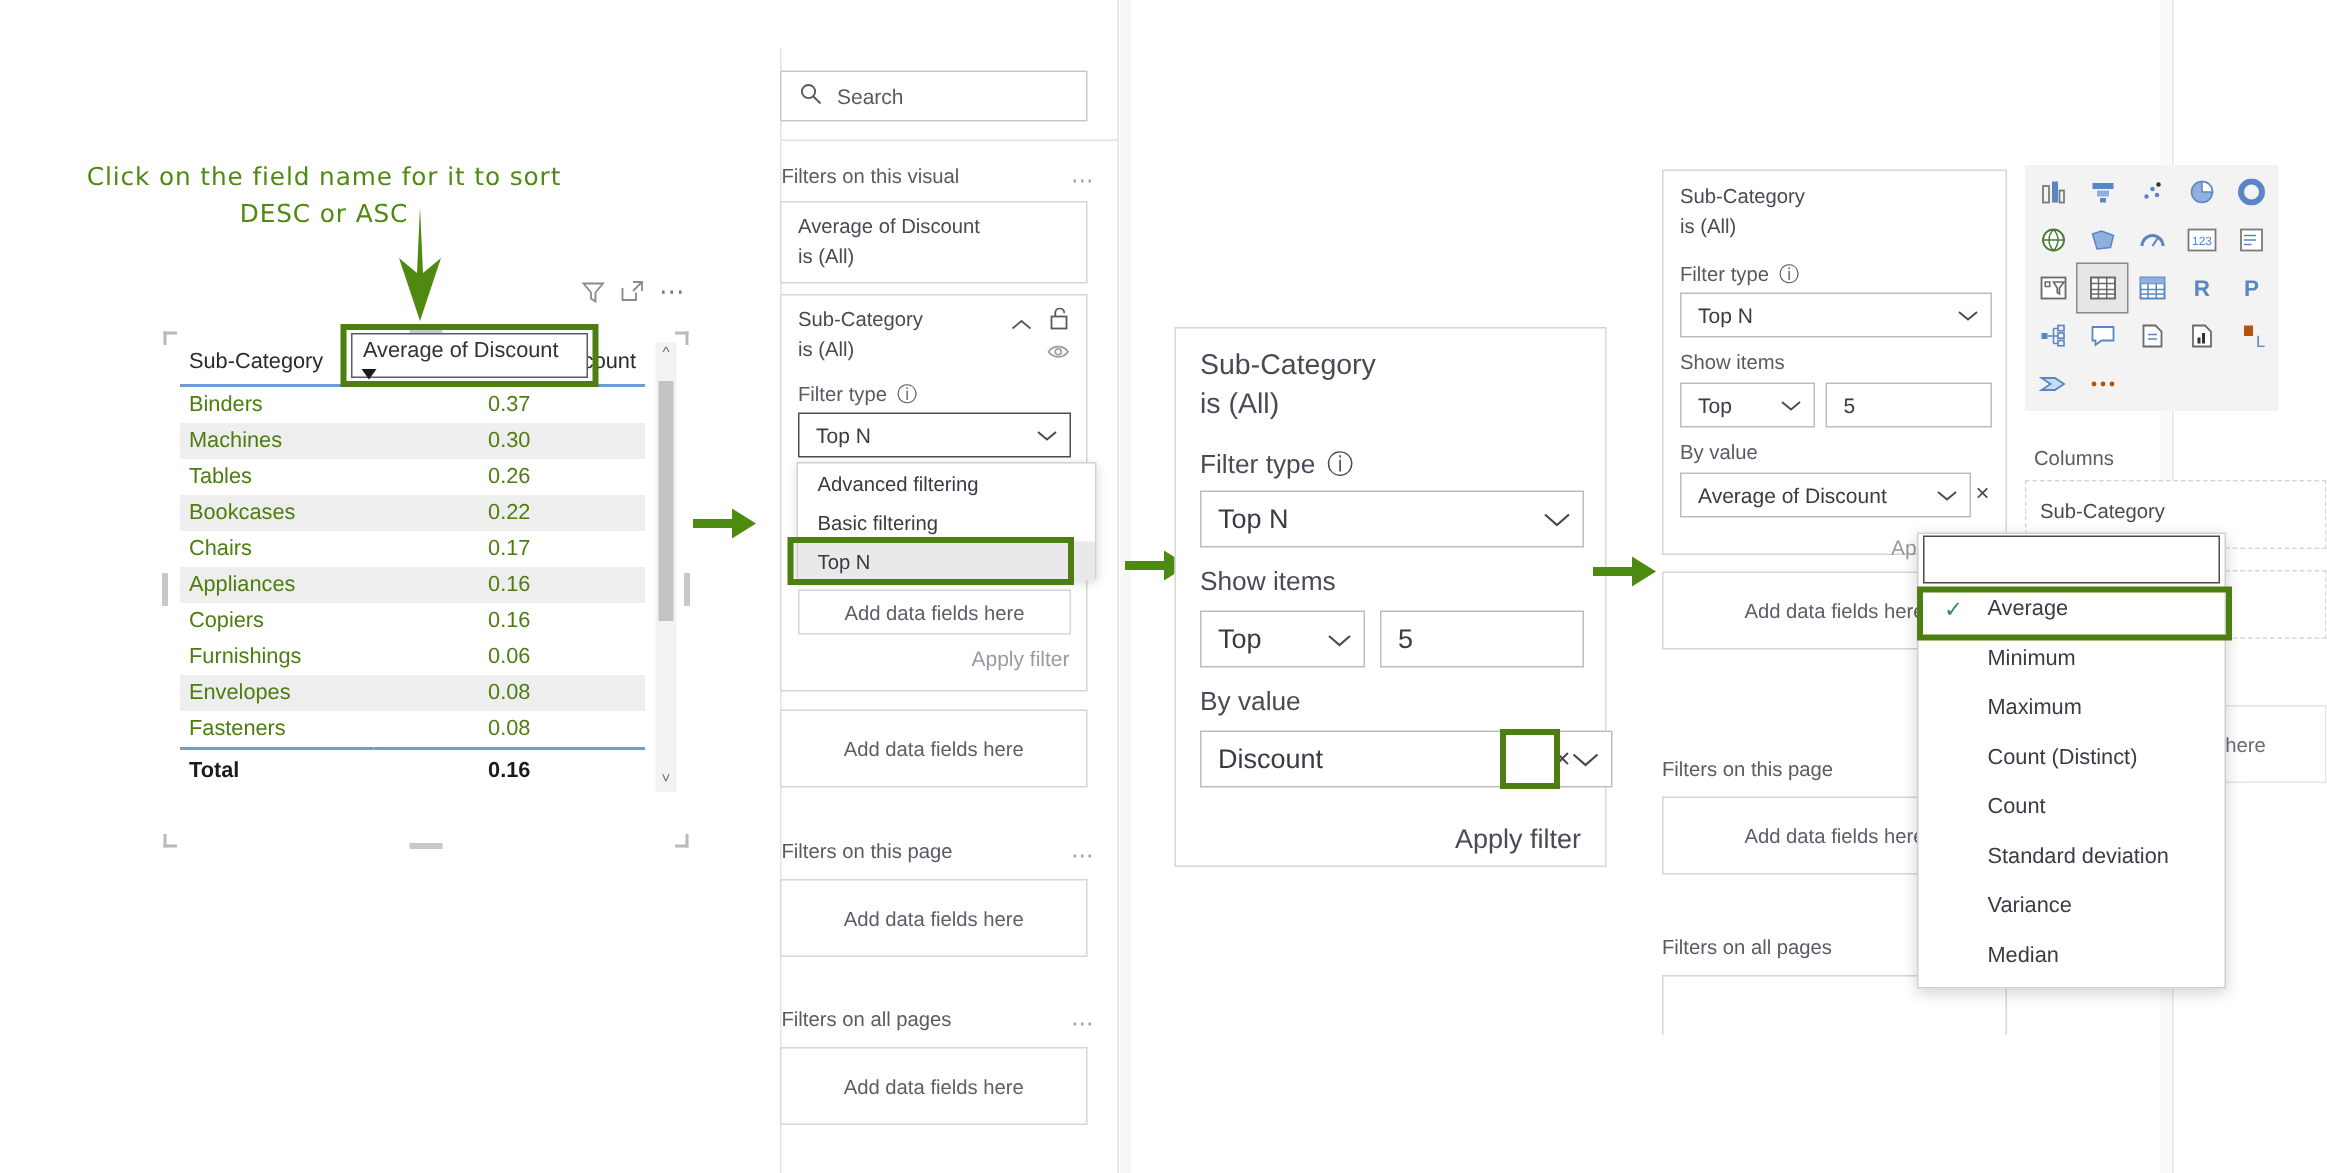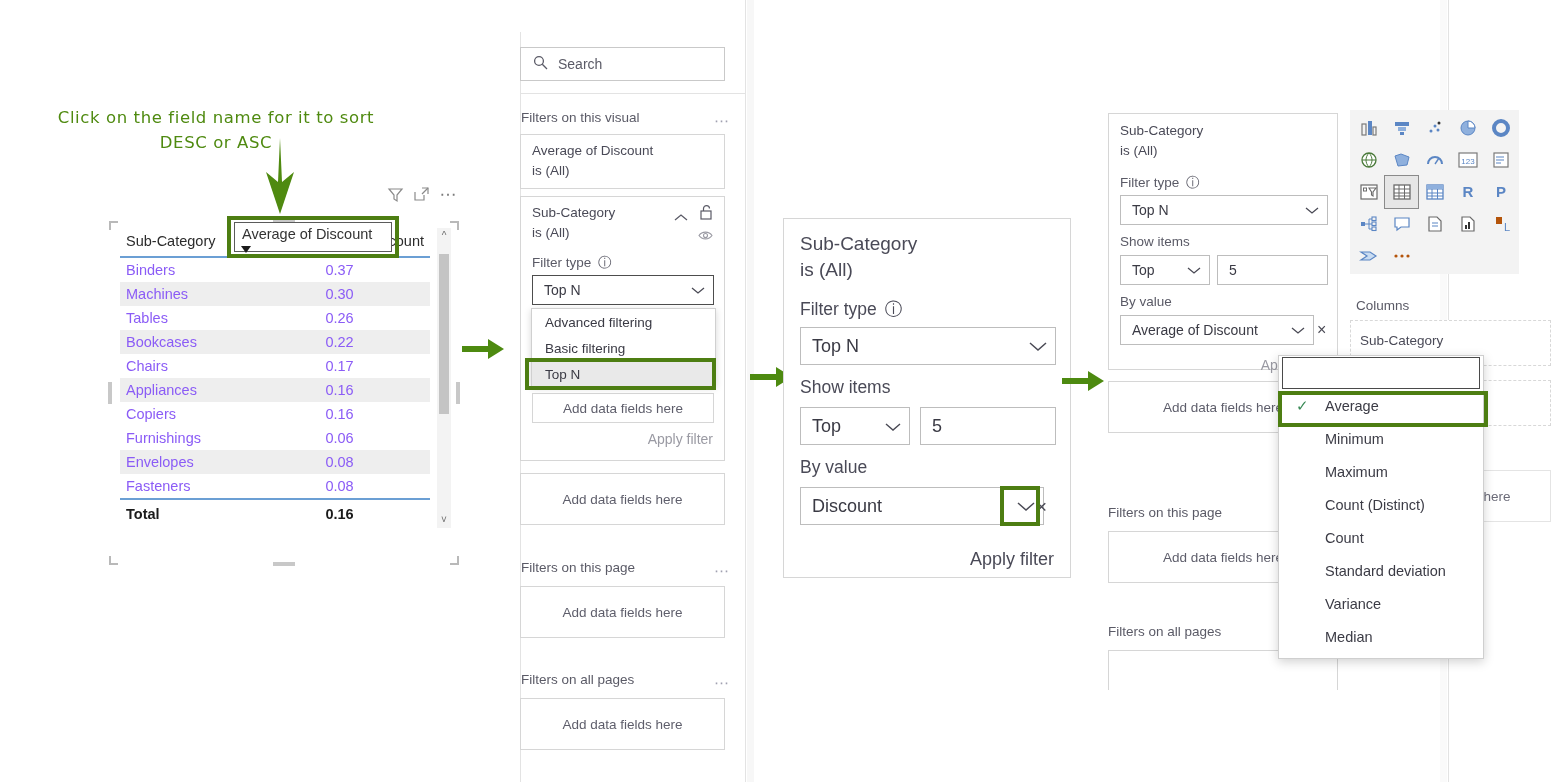--- a/index.html
+++ b/index.html
@@ -41,21 +41,21 @@
 
   .vis-frame {
     position: absolute; left: 0; top: 36px; width: 348px; height: 342px;
     background: #ffffff;
   }
   .handle { position: absolute; background: #c8c8c8; }
   .h-corner { width: 9px; height: 9px; background: transparent; border: 2px solid #b9b9b9; }
 
   table.tbl { border-collapse: collapse; width: 310px; position: absolute; left: 10px; top: 8px; }
   table.tbl th, table.tbl td {
-    font-size: 14.5px; color: #8b5cf6; padding: 4px 6px; font-weight: normal;
+    font-size: 14.5px; color: #4d7c0f; padding: 4px 6px; font-weight: normal;
     font-family: "Liberation Sans", sans-serif;
   }
   table.tbl th { text-align: left; padding-bottom: 7px; padding-top: 3px; color: #2b2b2b;}
   table.tbl th.num { text-align: right; }
   table.tbl td.num { text-align: center; }
   tr.hdr-row th { border-bottom: 2px solid #6b9fd4; }
   tr.alt td { background: #eeeeee; }
   tr.total td { border-top: 2px solid #6b9fd4; font-weight: bold; color: #1b1b1b; padding-top: 6px;}
   
   .tbl-scroll {
@@ -302,21 +302,21 @@
         </span>
       </div>
 
       <div class="placeholder-box" style="left:11px; top:196px; width:182px; height:30px;">
         <span>Add data fields here</span>
       </div>
 
       <div class="apply-filter" style="right:11px; top:234px;">Apply filter</div>
     </div>
 
-    <div class="dropdown-list" style="left:25px; top:308px; width:185px; height:78px;">
+    <div class="dropdown-list" style="left:25px; top:308px; width:200px; height:78px;">
       <div class="dd-item" style="height:26px;">Advanced filtering</div>
       <div class="dd-item" style="height:26px;">Basic filtering</div>
       <div class="dd-item sel" style="height:26px;">Top N</div>
     </div>
     <div class="green-box" style="left:525px; top:358px; left:19px; top:358px; width:191px; height:32px;"></div>
 
     <div class="placeholder-box" style="left:14px; top:473px; width:205px; height:52px;">
       <span>Add data fields here</span>
     </div>
 
@@ -362,21 +362,21 @@
         <svg width="16" height="10" viewBox="0 0 16 10">
             <path d="M1 2 L8 8 L15 2" fill="none" stroke="#4a4a55" stroke-width="1.4"></path>
           </svg>
       </span>
     </div>
     <div class="combo" style="left:136px; top:188px; width:136px; height:38px; justify-content:flex-start;">
       <span>5</span>
     </div>
 
     <div class="big-label" style="position:absolute; left:16px; top:238px;">By value</div>
-    <div class="combo" style="left:16px; top:268px; width:244px; height:38px;">
+    <div class="combo" style="left:16px; top:268px; width:275px; height:38px;">
       <span>Discount</span>
       <span class="chev">
         <svg width="18" height="11" viewBox="0 0 18 11">
             <path d="M1 2 L9 9 L17 2" fill="none" stroke="#4a4a55" stroke-width="1.5"></path>
           </svg>
       </span>
     </div>
     <div style="position:absolute; left:252px; top:277px; font-size:19px; color:#4a4a55;">×</div>
 
     <div class="apply-filter on" style="right:16px; top:330px;">Apply filter</div>

